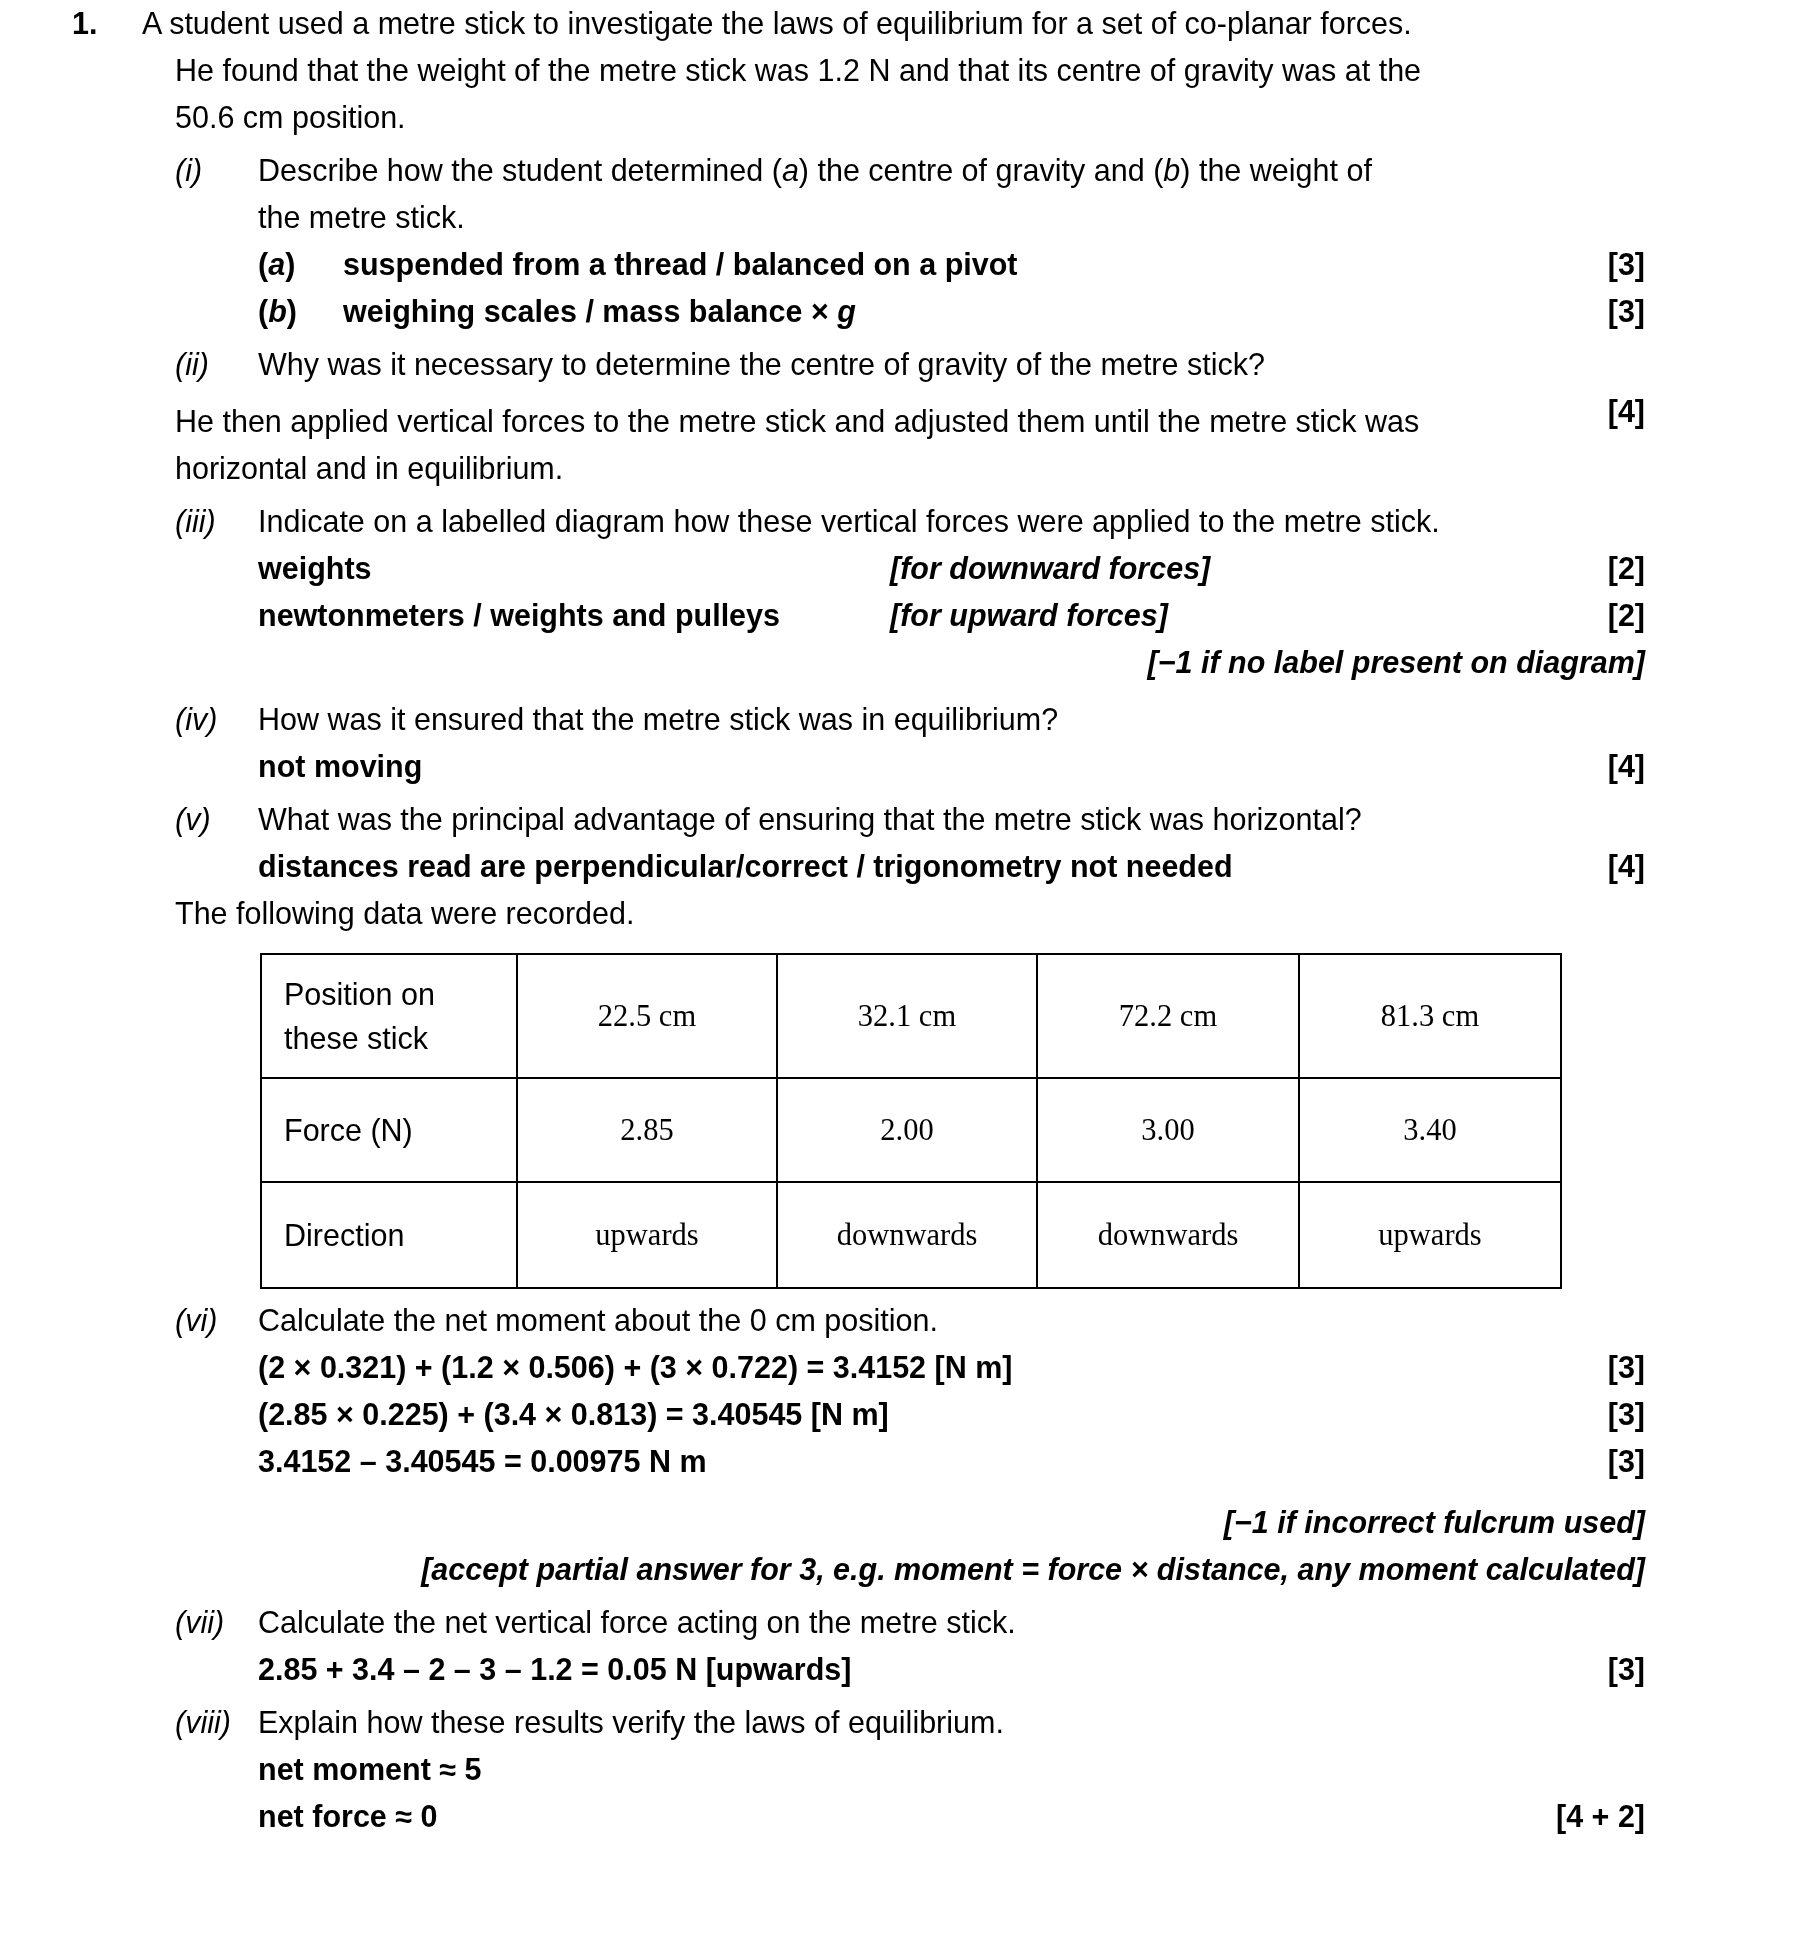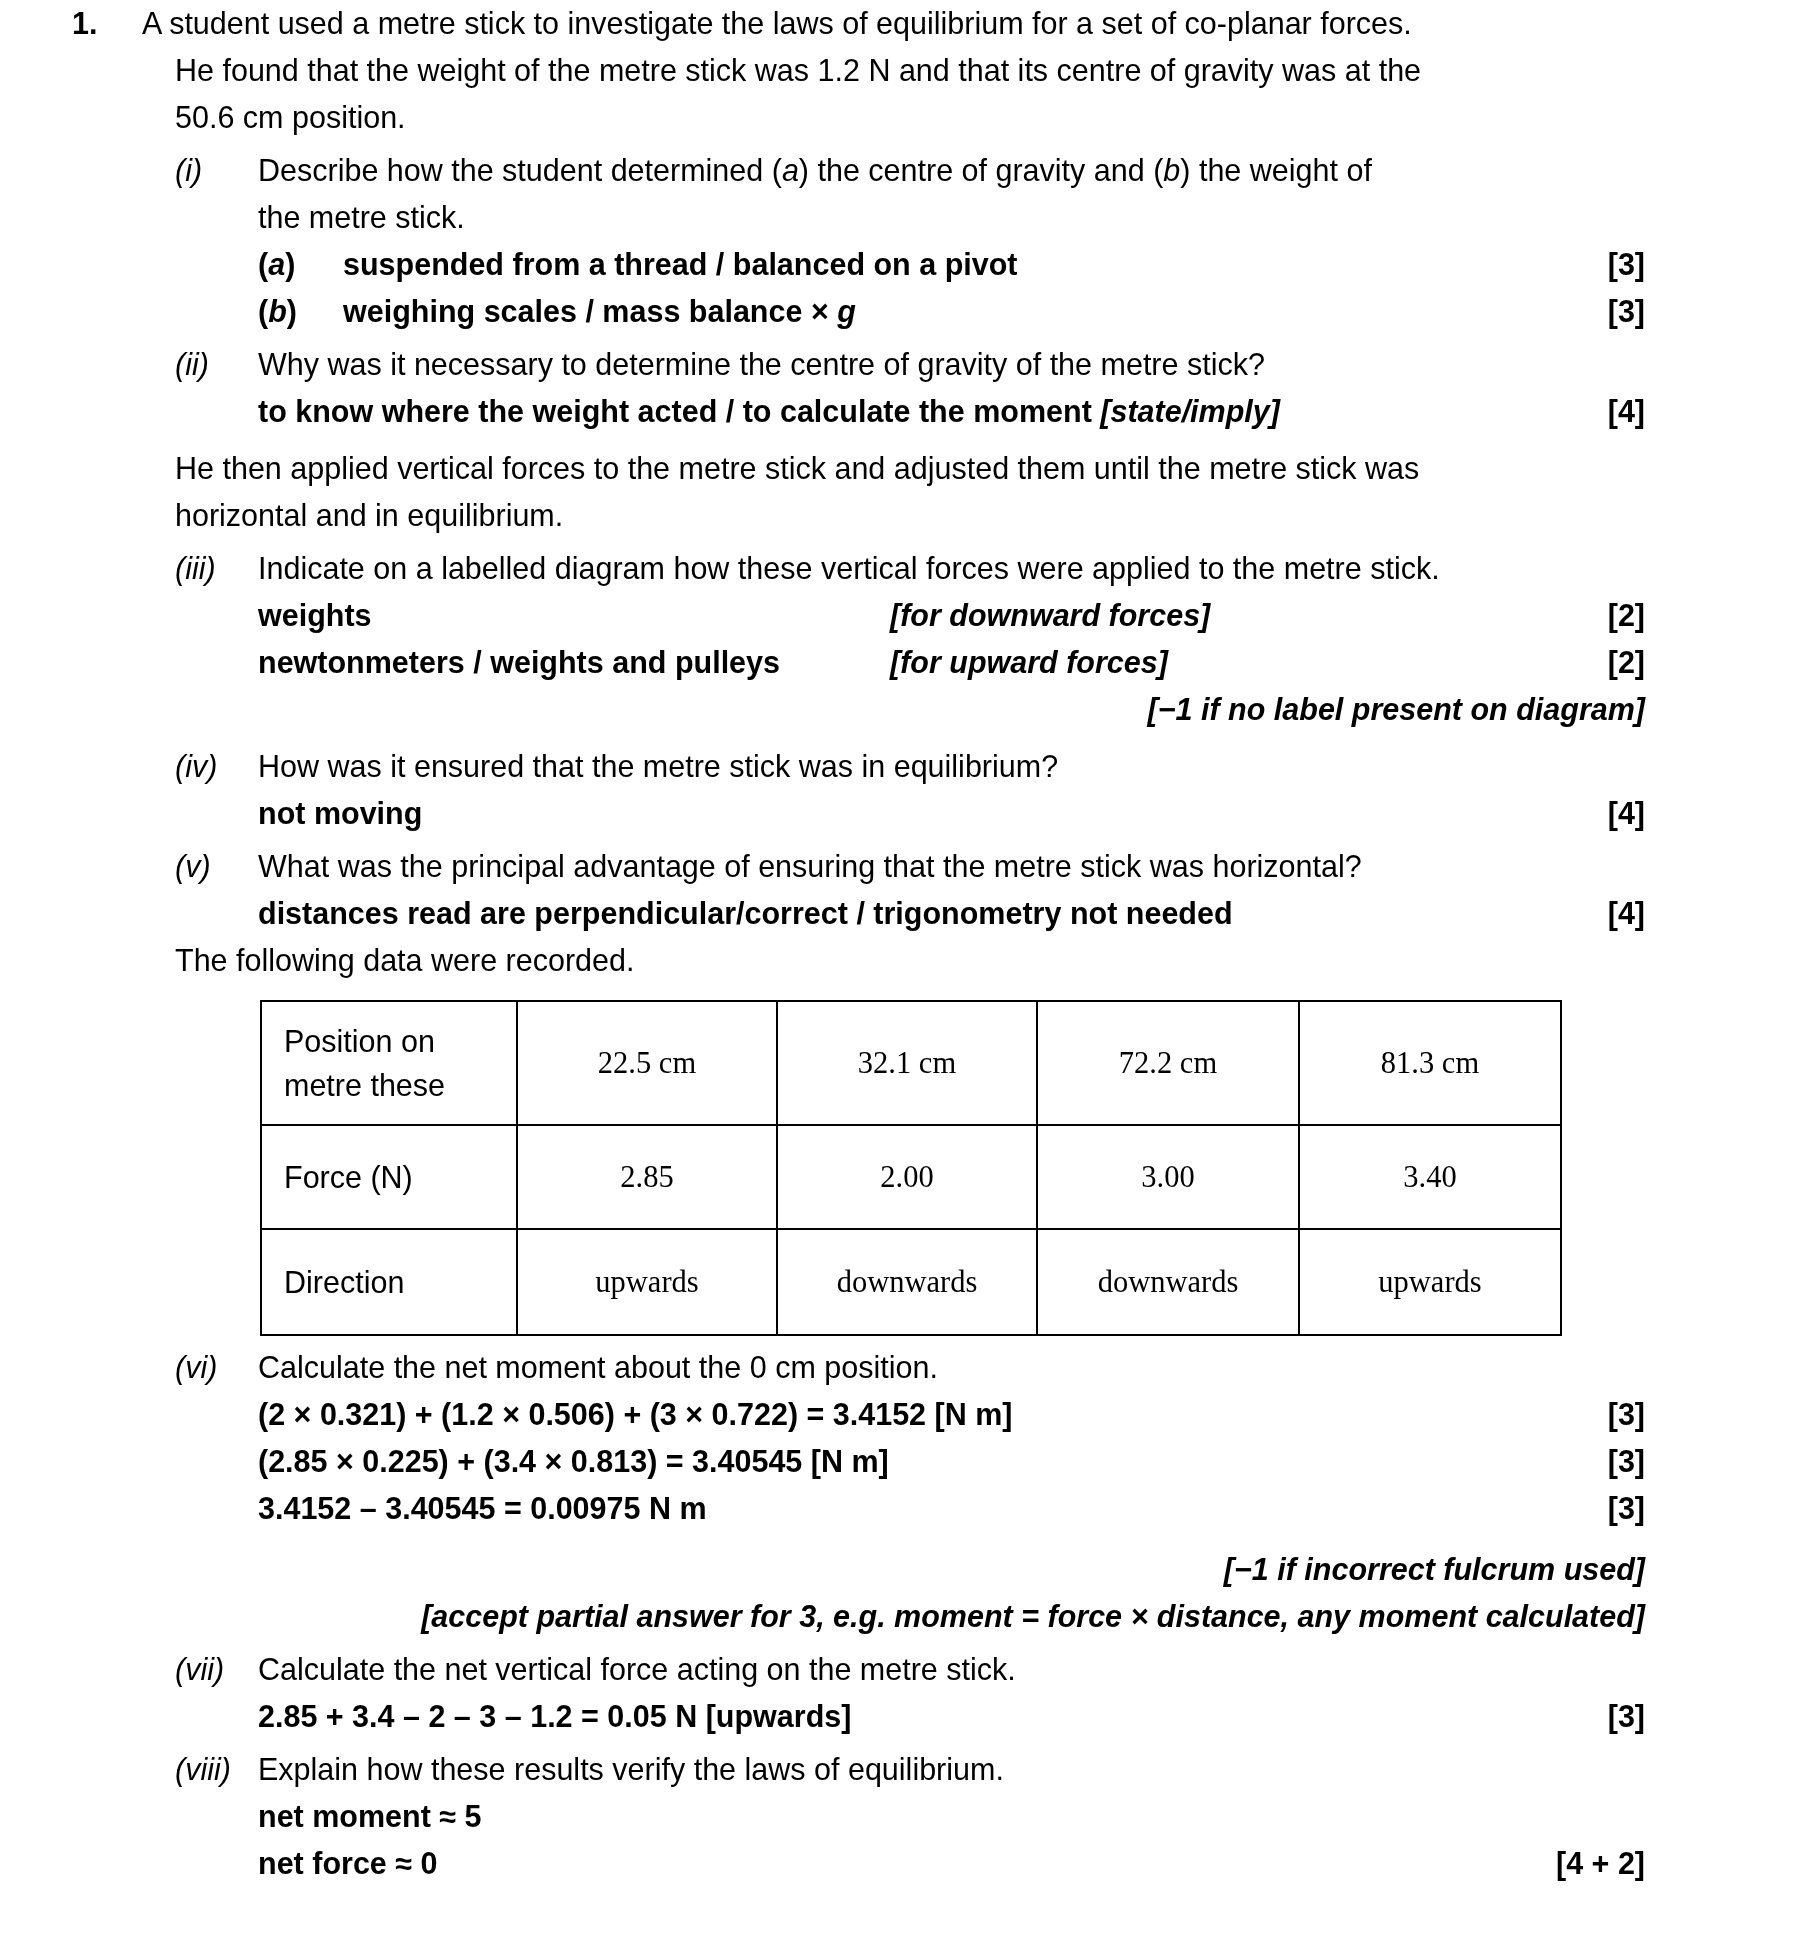--- a/index.html
+++ b/index.html
@@ -151,21 +151,20 @@
     <span class="marks">[3]</span>
   </div>
 
   <div class="sp-6"></div>
 
   <div class="row">
     <span class="col-rn it">(ii)</span>
     <span>Why was it necessary to determine the centre of gravity of the metre stick?</span>
   </div>
   <div class="row">
-    <span class="ans"><span>to know where the weight acted / to calculate the moment </span><span class="it">[state/imply]</span></span>
     <span class="marks">[4]</span>
   </div>
 
   <div class="sp-10"></div>
 
   <div class="row">
     <span class="body-text">He then applied vertical forces to the metre stick and adjusted them until the metre stick was</span>
   </div>
   <div class="row">
     <span class="body-text">horizontal and in equilibrium.</span>
@@ -228,21 +227,21 @@
         <col class="c0">
           <col class="c1">
           <col class="c2">
           <col class="c3">
           <col class="c4">
       </colgroup>
       <tbody>
         <tr class="r1">
           <td class="label">
             <div>Position on</div>
-            <div>metre these</div>
+            <div>these stick</div>
           </td>
           <td class="val">22.5 cm</td>
           <td class="val">32.1 cm</td>
           <td class="val">72.2 cm</td>
           <td class="val">81.3 cm</td>
         </tr>
         <tr class="r2">
           <td class="label">Force (N)</td>
           <td class="val">2.85</td>
           <td class="val">2.00</td>

